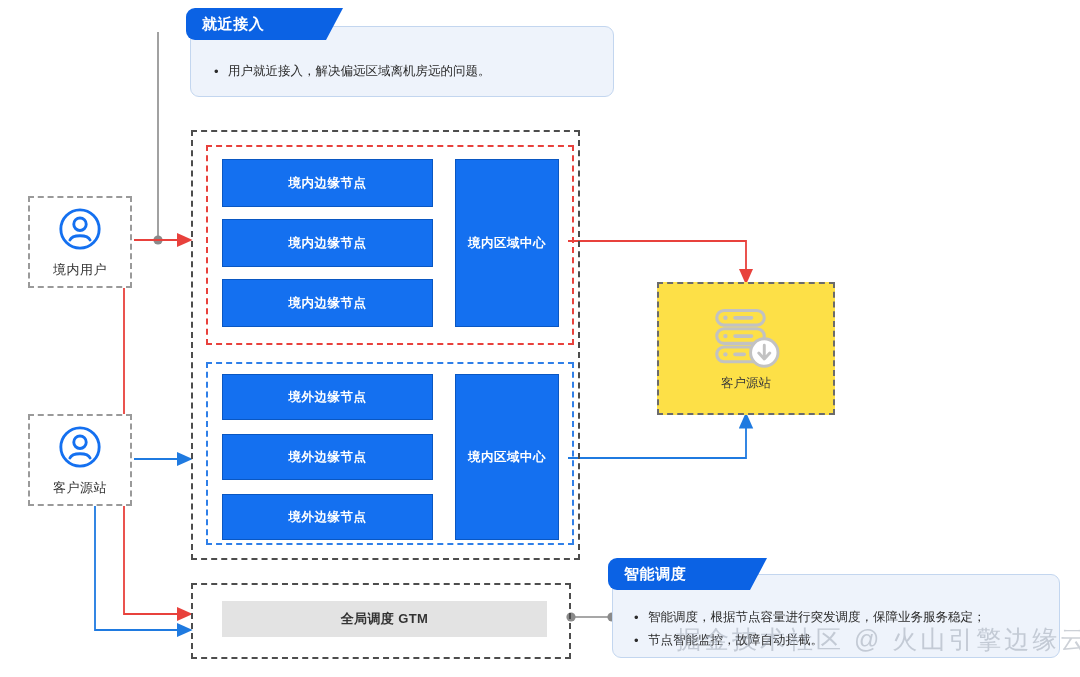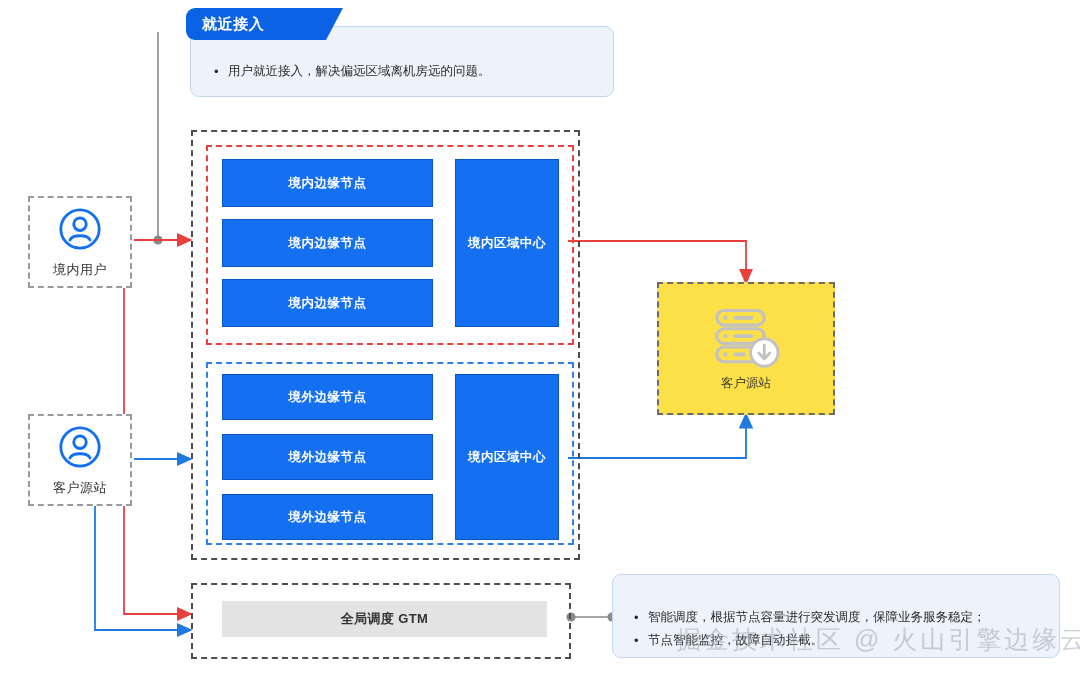--- a/index.html
+++ b/index.html
@@ -279,20 +279,23 @@
     <div class="origin-label">客户源站</div>
   </div>
 
   <div class="outer-dash abs" style="left:191px; top:583px; width:380px; height:76px;"></div>
   <div class="gtm-box abs" style="left:222px; top:601px; width:325px; height:36px;">
     <span>全局调度 GTM</span>
   </div>
 
   <div class="abs" style="left:612px; top:574px; width:448px; height:84px;">
     <div class="callout-body abs" style="left:0; top:0; width:448px; height:84px;"></div>
+    <div class="callout-tab" style="left:-4px; top:-16px; width:142px;">
+      <span>智能调度</span>
+    </div>
     <div class="abs" style="left:22px; top:34px; width:420px;">
       <div class="bullet-row">
         <span class="bullet-dot">•</span>
         <span>智能调度，根据节点容量进行突发调度，保障业务服务稳定；</span>
       </div>
       <div class="bullet-row" style="margin-top:4px;">
         <span class="bullet-dot">•</span>
         <span>节点智能监控，故障自动拦截。</span>
       </div>
     </div>

